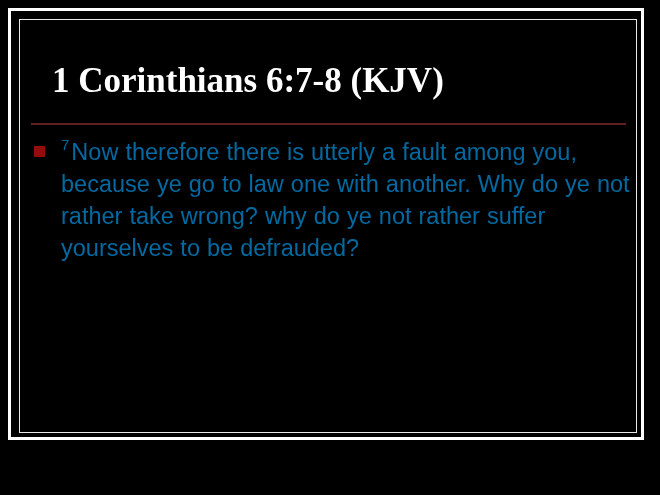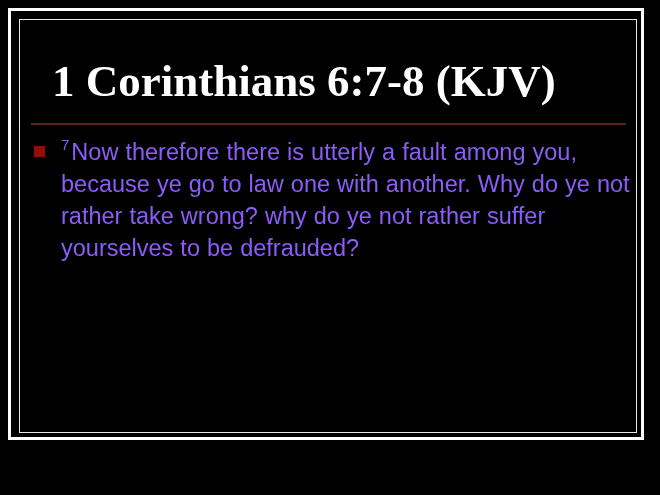--- a/index.html
+++ b/index.html
@@ -40,21 +40,21 @@
 
   
   .title {
     position: absolute;
     left: 52px;
     top: 60px;
     width: 560px;
     color: #ffffff;
     font-family: "Liberation Serif", "DejaVu Serif", serif;
     font-weight: bold;
-    font-size: 45px;
+    font-size: 35px;
     line-height: 42px;
     letter-spacing: 0px;
     white-space: nowrap;
   }
 
   
   .title-rule {
     position: absolute;
     left: 31px;
     top: 123px;
@@ -81,21 +81,21 @@
   .bullet-marker {
     position: absolute;
     left: 3px;
     top: 10px;
     width: 11px;
     height: 11px;
     background: #930d0d;
   }
   .bullet-text {
     display: block;
-    color: #8b5cf6;
+    color: #0369a1;
     font-family: "Liberation Sans", sans-serif;
     font-size: 23.5px;
     line-height: 32px;
     font-weight: normal;
     text-align: left;
     word-spacing: 0.5px;
   }
   .verse-num {
     font-size: 15px;
     vertical-align: 10px;

